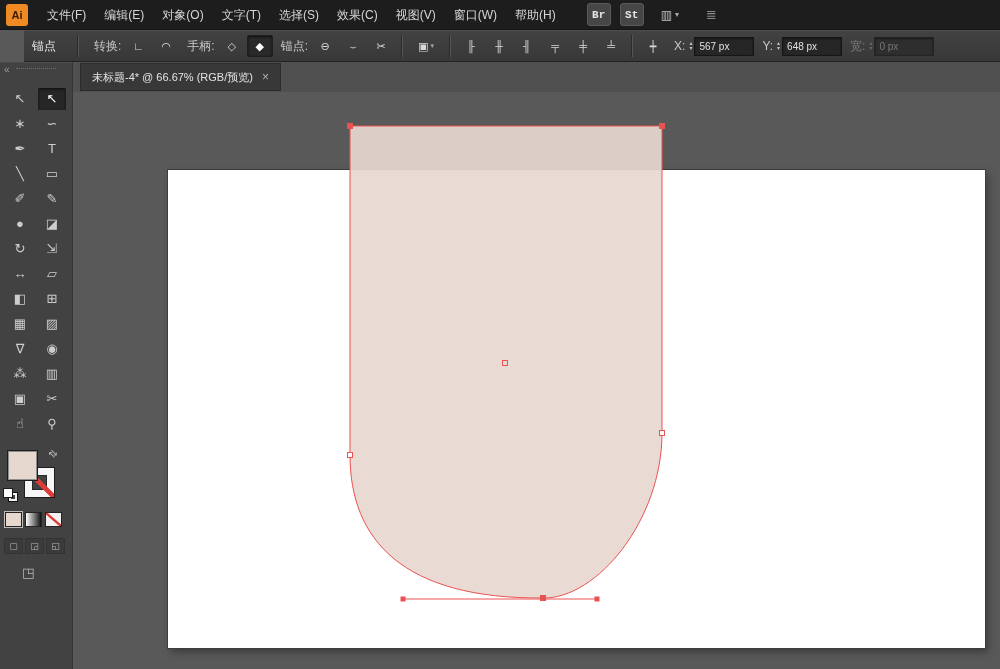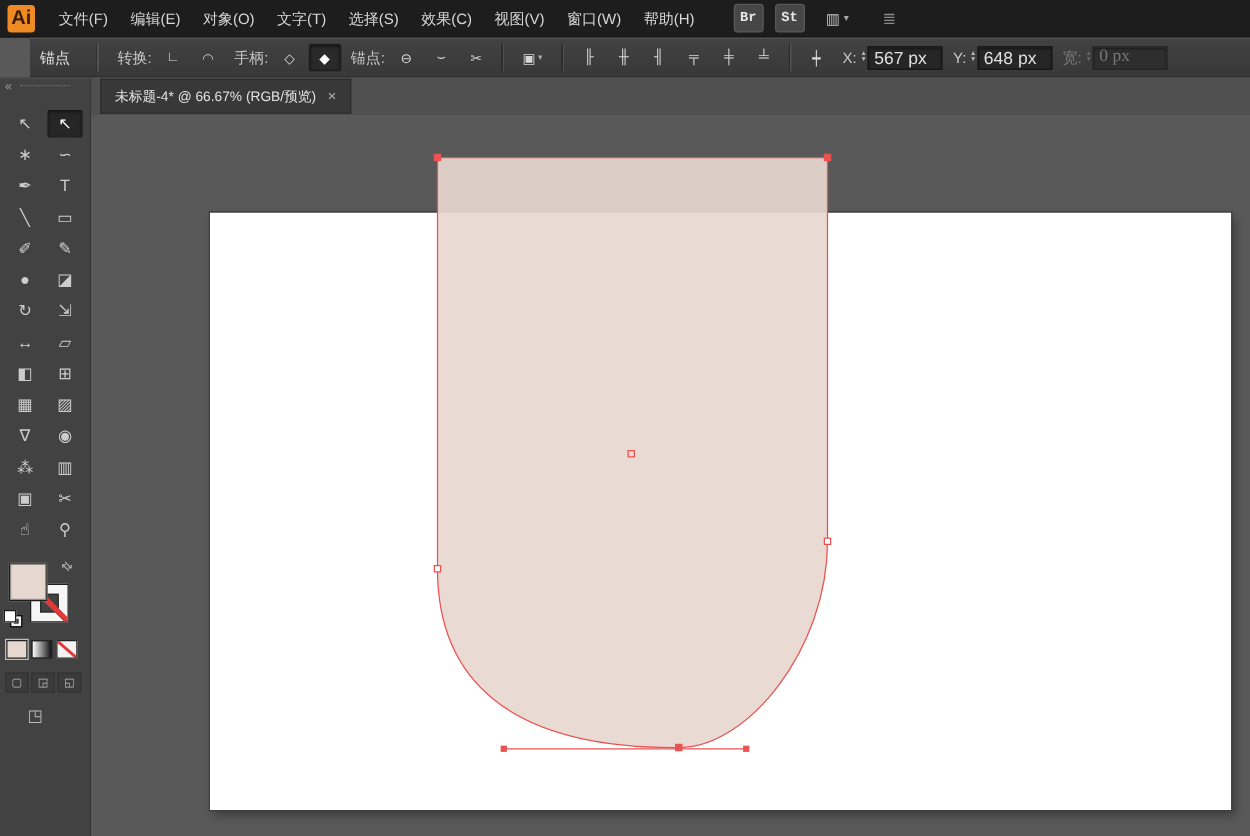--- a/index.html
+++ b/index.html
@@ -2,21 +2,21 @@
 <html><head>
 <meta charset="utf-8">
 <style>
   html,body{margin:0;padding:0;background:#333;}
   #app{position:relative;width:1000px;height:669px;overflow:hidden;
        font-family:"Liberation Sans","DejaVu Sans",sans-serif;background:#595959;user-select:none;}
 
   
   .menubar{position:absolute;left:0;top:0;width:100%;height:30px;background:#1d1d1d;
            border-bottom:1px solid #141414;display:flex;align-items:center;padding-left:6px;box-sizing:border-box;}
-  .logo{width:22px;height:22px;background:#ef8a24;color:#3a1d00;font-weight:bold;font-size:16px;
+  .logo{width:22px;height:22px;background:#ef8a24;color:#3a1d00;font-weight:bold;font-size:11px;
         display:flex;align-items:center;justify-content:center;border-radius:3px;margin-right:10px;}
   .menu-items{display:flex;align-items:flex-start;height:100%;}
   .menu-item{color:#d6d6d6;font-size:12px;padding:0 9px;line-height:30px;cursor:default;}
   .appbar-right{display:flex;align-items:center;gap:9px;margin-left:22px;}
   .appbtn{width:22px;height:21px;background:#464646;border:1px solid #5a5a5a;border-radius:3px;
           color:#e6e6e6;font-size:11px;font-weight:bold;display:flex;align-items:center;justify-content:center;font-family:Liberation Mono, monospace;}
   .workspace{display:flex;align-items:center;gap:3px;color:#c2c2c2;margin-left:8px;}
   .workspace .ws-glyph{font-size:12px;}
   .workspace .ws-arrow{font-size:8px;color:#a8a8a8;}
   .extra{color:#8a8a8a;font-size:13px;margin-left:18px;}
@@ -31,24 +31,24 @@
   .btn-group{display:flex;align-items:center;gap:2px;}
   .cbtn{min-width:24px;height:20px;display:flex;align-items:center;justify-content:center;
         color:#d8d8d8;font-size:11px;border:1px solid transparent;border-radius:2px;cursor:default;}
   .cbtn.pressed{background:#2a2a2a;border-color:#1e1e1e;box-shadow:inset 0 1px 3px rgba(0,0,0,.65);color:#fff;}
   .isolate{gap:2px;padding:0 3px;}
   .tiny-arrow{font-size:7px;color:#a8a8a8;}
   .field{display:flex;align-items:center;margin-left:8px;}
   .flabel{color:#c9c9c9;margin-right:2px;}
   .spinner{display:flex;flex-direction:column;font-size:6px;line-height:5px;color:#bdbdbd;margin:0 2px;text-align:center;}
   .finput{width:50px;height:17px;background:#262626;border:1px solid #161616;color:#e0e0e0;
-          font-size:14px;padding:0 4px;box-shadow:inset 0 1px 2px rgba(0,0,0,.5);font-family:inherit;}
+          font-size:10px;padding:0 4px;box-shadow:inset 0 1px 2px rgba(0,0,0,.5);font-family:inherit;}
   .field.disabled .flabel{color:#7d7d7d;}
   .field.disabled .spinner{color:#6a6a6a;}
-  .field.disabled .finput{color:#777;background:#2e2e2e;border-color:#242424;font-family:Liberation Serif, serif;}
+  .field.disabled .finput{color:#777;background:#2e2e2e;border-color:#242424;}
 
   
   .toolbar{position:absolute;left:0;top:62px;width:73px;bottom:0;background:#424242;
            border-right:1px solid #353535;border-top:1px solid #4d4d4d;box-sizing:border-box;}
   .collapse{position:absolute;top:1px;left:4px;color:#9a9a9a;font-size:10px;line-height:12px;}
   .grip{height:3px;margin:5px 16px 0;border-top:1px dotted #6e6e6e;}
   .tool-grid{display:grid;grid-template-columns:32px 32px;grid-auto-rows:25px;justify-content:center;
              align-items:center;justify-items:center;margin-top:14px;}
   .tool{width:28px;height:22px;display:flex;align-items:center;justify-content:center;
         color:#cdcdcd;font-size:13px;border-radius:2px;cursor:default;}

